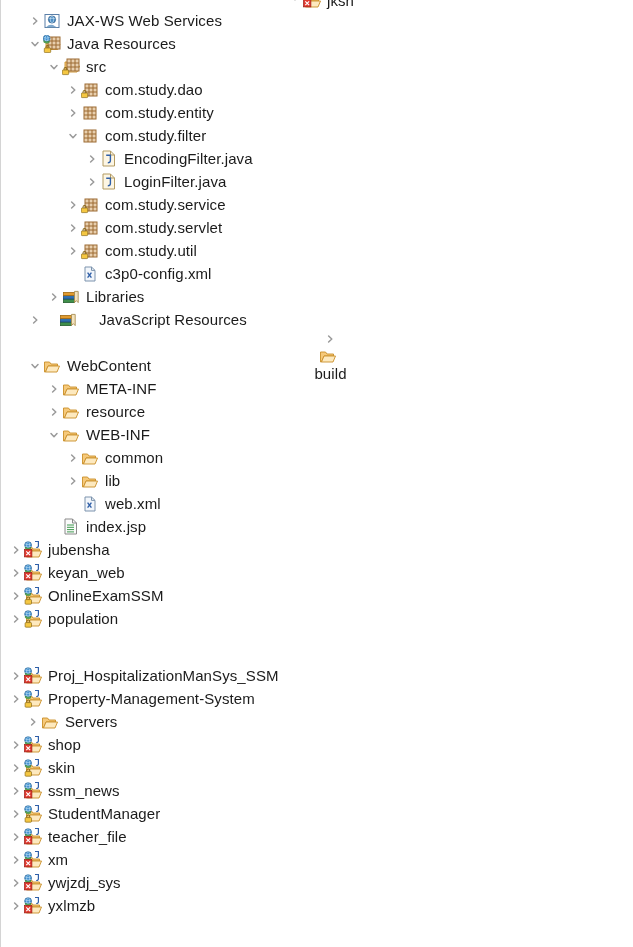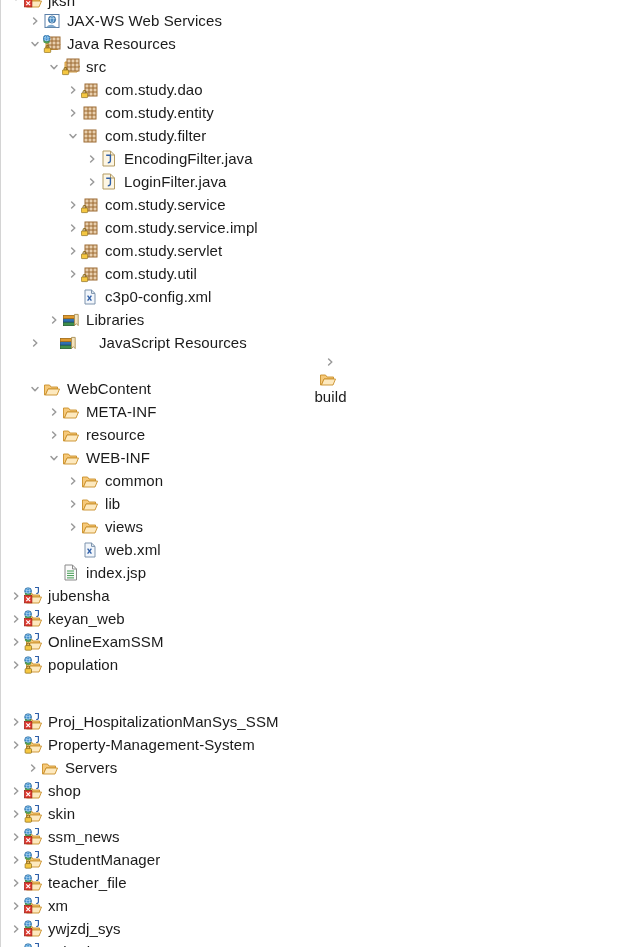--- a/index.html
+++ b/index.html
@@ -17,21 +17,21 @@
     padding-top:0;
   }
   .row{
     height:23px;
     display:flex;
     align-items:center;
     white-space:nowrap;
     font-size:15px;
     color:#1b1b1b;
   }
-  .row.clipped{height:9px;align-items:flex-end;overflow:hidden;}
+  .row.clipped{height:9px;align-items:flex-end;overflow:hidden;justify-content:center;}
   .arrow{
     width:16px;height:23px;
     flex:0 0 16px;
     display:flex;align-items:center;justify-content:center;
   }
   .arrow svg{display:block;}
   .icon{
     width:18px;height:18px;
     flex:0 0 18px;
     margin-right:5px;
@@ -291,21 +291,21 @@
             <line x1="0" y1="8" x2="12" y2="8" stroke="#9c6b33" stroke-width="1"></line>
             <line x1="4" y1="0" x2="4" y2="12" stroke="#9c6b33" stroke-width="1"></line>
             <line x1="8" y1="0" x2="8" y2="12" stroke="#9c6b33" stroke-width="1"></line>
           </g>
           <g transform="translate(0,8)">
             <path d="M1.5 3 a2 2 0 0 1 4 0 v1.5 h-1 V3 a1 1 0 0 0 -2 0 v1.5 h-1 Z" fill="#8a6a1a"></path>
             <rect x="0.3" y="4" width="6.4" height="4.6" rx="0.8" fill="#f5c742" stroke="#8a6a1a" stroke-width="0.7"></rect>
           </g>
         </svg>
       </span>
-      <span class="label">com.study.service.impl</span>
+      <span class="label">com.study.servlet</span>
     </div>
     <div class="row" style="padding-left: 64px;">
       <span class="arrow">
         <svg width="10" height="10" viewBox="0 0 10 10">
           <path d="M3.6 2 L6.8 5 L3.6 8" fill="none" stroke="#9a9a9a" stroke-width="1.5" stroke-linecap="round" stroke-linejoin="round"></path>
         </svg>
       </span>
       <span class="icon">
         <svg width="18" height="18" viewBox="0 0 18 18">
           <g transform="translate(4,3)">
@@ -314,43 +314,20 @@
             <line x1="0" y1="8" x2="12" y2="8" stroke="#9c6b33" stroke-width="1"></line>
             <line x1="4" y1="0" x2="4" y2="12" stroke="#9c6b33" stroke-width="1"></line>
             <line x1="8" y1="0" x2="8" y2="12" stroke="#9c6b33" stroke-width="1"></line>
           </g>
           <g transform="translate(0,8)">
             <path d="M1.5 3 a2 2 0 0 1 4 0 v1.5 h-1 V3 a1 1 0 0 0 -2 0 v1.5 h-1 Z" fill="#8a6a1a"></path>
             <rect x="0.3" y="4" width="6.4" height="4.6" rx="0.8" fill="#f5c742" stroke="#8a6a1a" stroke-width="0.7"></rect>
           </g>
         </svg>
       </span>
-      <span class="label">com.study.servlet</span>
-    </div>
-    <div class="row" style="padding-left: 64px;">
-      <span class="arrow">
-        <svg width="10" height="10" viewBox="0 0 10 10">
-          <path d="M3.6 2 L6.8 5 L3.6 8" fill="none" stroke="#9a9a9a" stroke-width="1.5" stroke-linecap="round" stroke-linejoin="round"></path>
-        </svg>
-      </span>
-      <span class="icon">
-        <svg width="18" height="18" viewBox="0 0 18 18">
-          <g transform="translate(4,3)">
-            <rect x="0" y="0" width="12" height="12" fill="#e8cfae" stroke="#9c6b33" stroke-width="1"></rect>
-            <line x1="0" y1="4" x2="12" y2="4" stroke="#9c6b33" stroke-width="1"></line>
-            <line x1="0" y1="8" x2="12" y2="8" stroke="#9c6b33" stroke-width="1"></line>
-            <line x1="4" y1="0" x2="4" y2="12" stroke="#9c6b33" stroke-width="1"></line>
-            <line x1="8" y1="0" x2="8" y2="12" stroke="#9c6b33" stroke-width="1"></line>
-          </g>
-          <g transform="translate(0,8)">
-            <path d="M1.5 3 a2 2 0 0 1 4 0 v1.5 h-1 V3 a1 1 0 0 0 -2 0 v1.5 h-1 Z" fill="#8a6a1a"></path>
-            <rect x="0.3" y="4" width="6.4" height="4.6" rx="0.8" fill="#f5c742" stroke="#8a6a1a" stroke-width="0.7"></rect>
-          </g>
-        </svg>
-      </span>
       <span class="label">com.study.util</span>
     </div>
     <div class="row" style="padding-left: 64px;">
       <span class="arrow"></span>
       <span class="icon">
         <svg width="18" height="18" viewBox="0 0 18 18">
           <g transform="translate(4,2)">
             <path d="M0 0 L6.5 0 L10 3.4 L10 14 L0 14 Z" fill="#f2f6fb" stroke="#7c93ad" stroke-width="1" stroke-linejoin="round"></path>
             <path d="M6.5 0 L6.5 3.4 L10 3.4" fill="none" stroke="#7c93ad" stroke-width="1"></path>
             <path d="M2.6 5.6 L6.4 10.6 M6.4 5.6 L2.6 10.6" stroke="#2f5fa8" stroke-width="1.4"></path>
@@ -495,36 +472,20 @@
       </span>
       <span class="icon">
         <svg width="18" height="18" viewBox="0 0 18 18">
           <g transform="translate(1.5,2) scale(1)">
             <path d="M0 3 L5 3 L6.5 5 L13 5 L13 7 L3.5 7 L1 13 L0 13 Z" fill="#f6c97a" stroke="#c98f28" stroke-width="0.9"></path>
             <path d="M3.5 7 L15 7 L12.5 13 L1 13 Z" fill="#fde9bf" stroke="#c98f28" stroke-width="0.9"></path>
           </g>
         </svg>
       </span>
       <span class="label">lib</span>
-    </div>
-    <div class="row" style="padding-left: 64px;">
-      <span class="arrow">
-        <svg width="10" height="10" viewBox="0 0 10 10">
-          <path d="M3.6 2 L6.8 5 L3.6 8" fill="none" stroke="#9a9a9a" stroke-width="1.5" stroke-linecap="round" stroke-linejoin="round"></path>
-        </svg>
-      </span>
-      <span class="icon">
-        <svg width="18" height="18" viewBox="0 0 18 18">
-          <g transform="translate(1.5,2) scale(1)">
-            <path d="M0 3 L5 3 L6.5 5 L13 5 L13 7 L3.5 7 L1 13 L0 13 Z" fill="#f6c97a" stroke="#c98f28" stroke-width="0.9"></path>
-            <path d="M3.5 7 L15 7 L12.5 13 L1 13 Z" fill="#fde9bf" stroke="#c98f28" stroke-width="0.9"></path>
-          </g>
-        </svg>
-      </span>
-      <span class="label">views</span>
     </div>
     <div class="row" style="padding-left: 64px;">
       <span class="arrow"></span>
       <span class="icon">
         <svg width="18" height="18" viewBox="0 0 18 18">
           <g transform="translate(4,2)">
             <path d="M0 0 L6.5 0 L10 3.4 L10 14 L0 14 Z" fill="#f2f6fb" stroke="#7c93ad" stroke-width="1" stroke-linejoin="round"></path>
             <path d="M6.5 0 L6.5 3.4 L10 3.4" fill="none" stroke="#7c93ad" stroke-width="1"></path>
             <path d="M2.6 5.6 L6.4 10.6 M6.4 5.6 L2.6 10.6" stroke="#2f5fa8" stroke-width="1.4"></path>
           </g>

